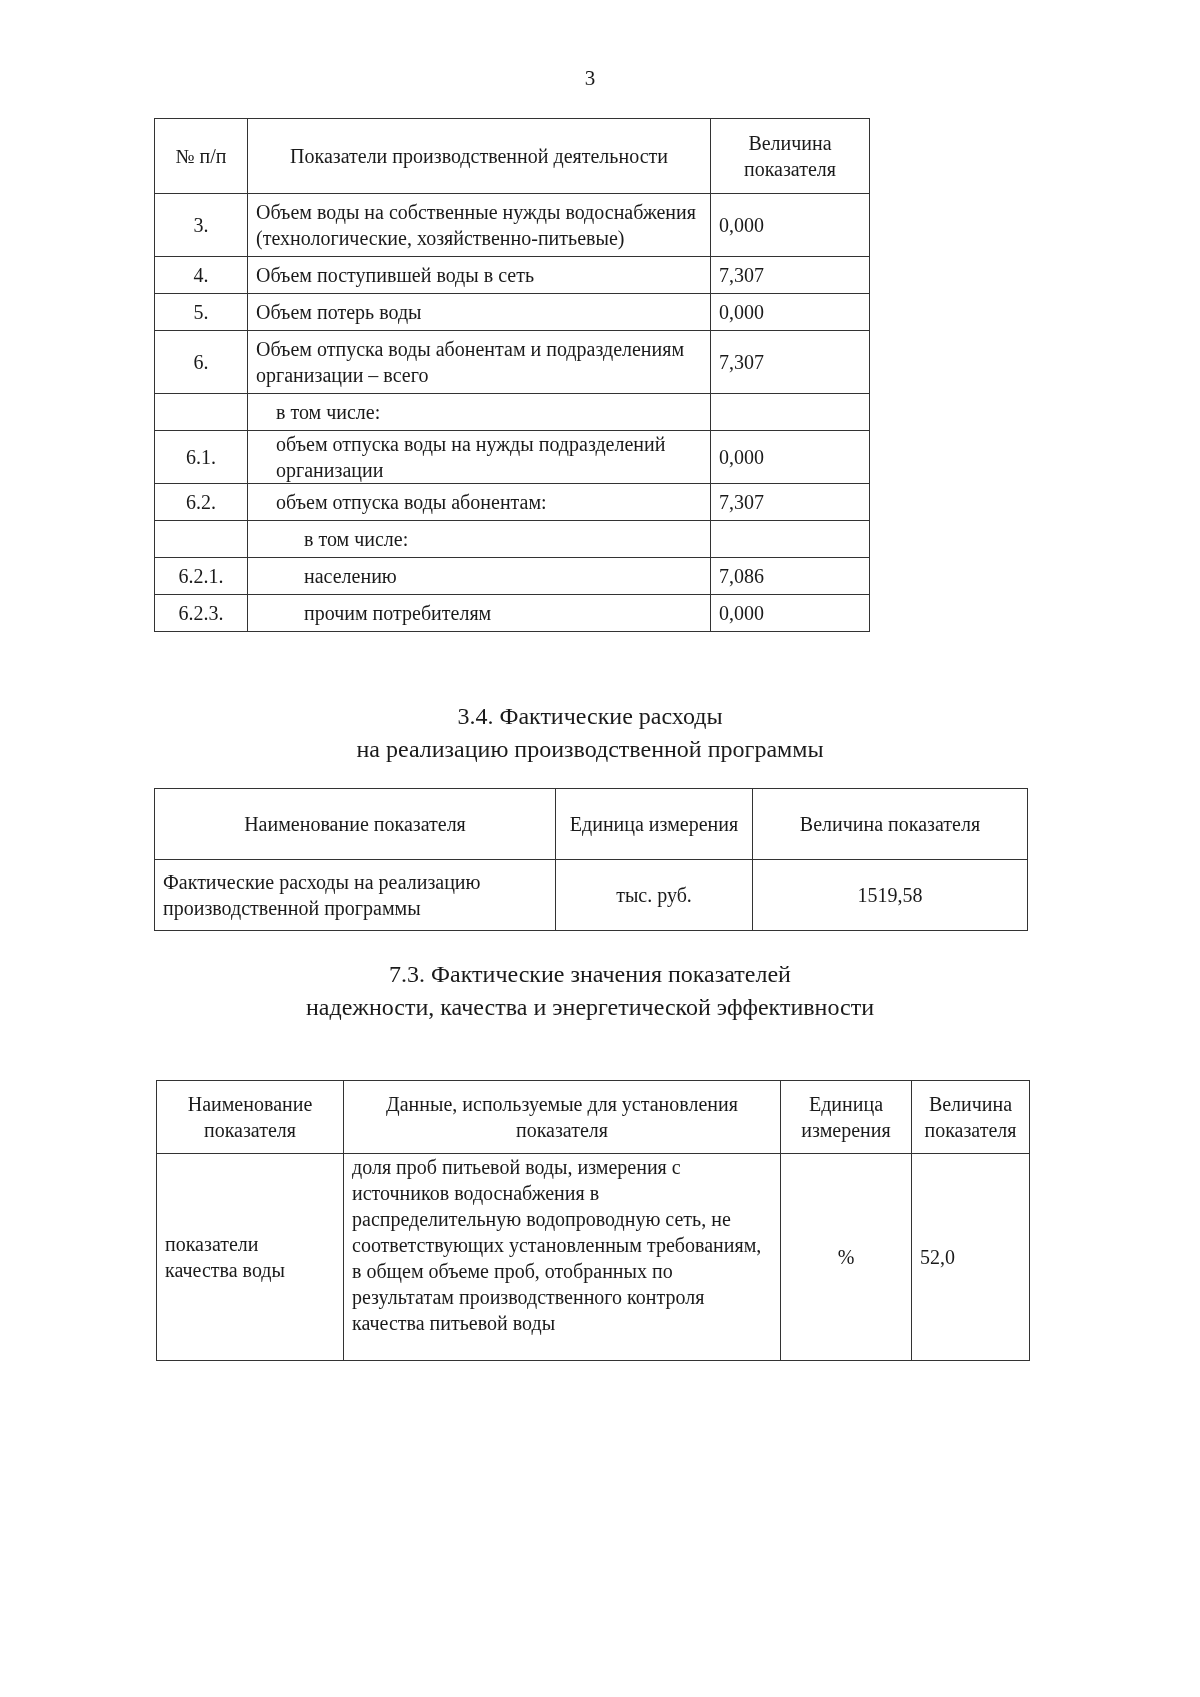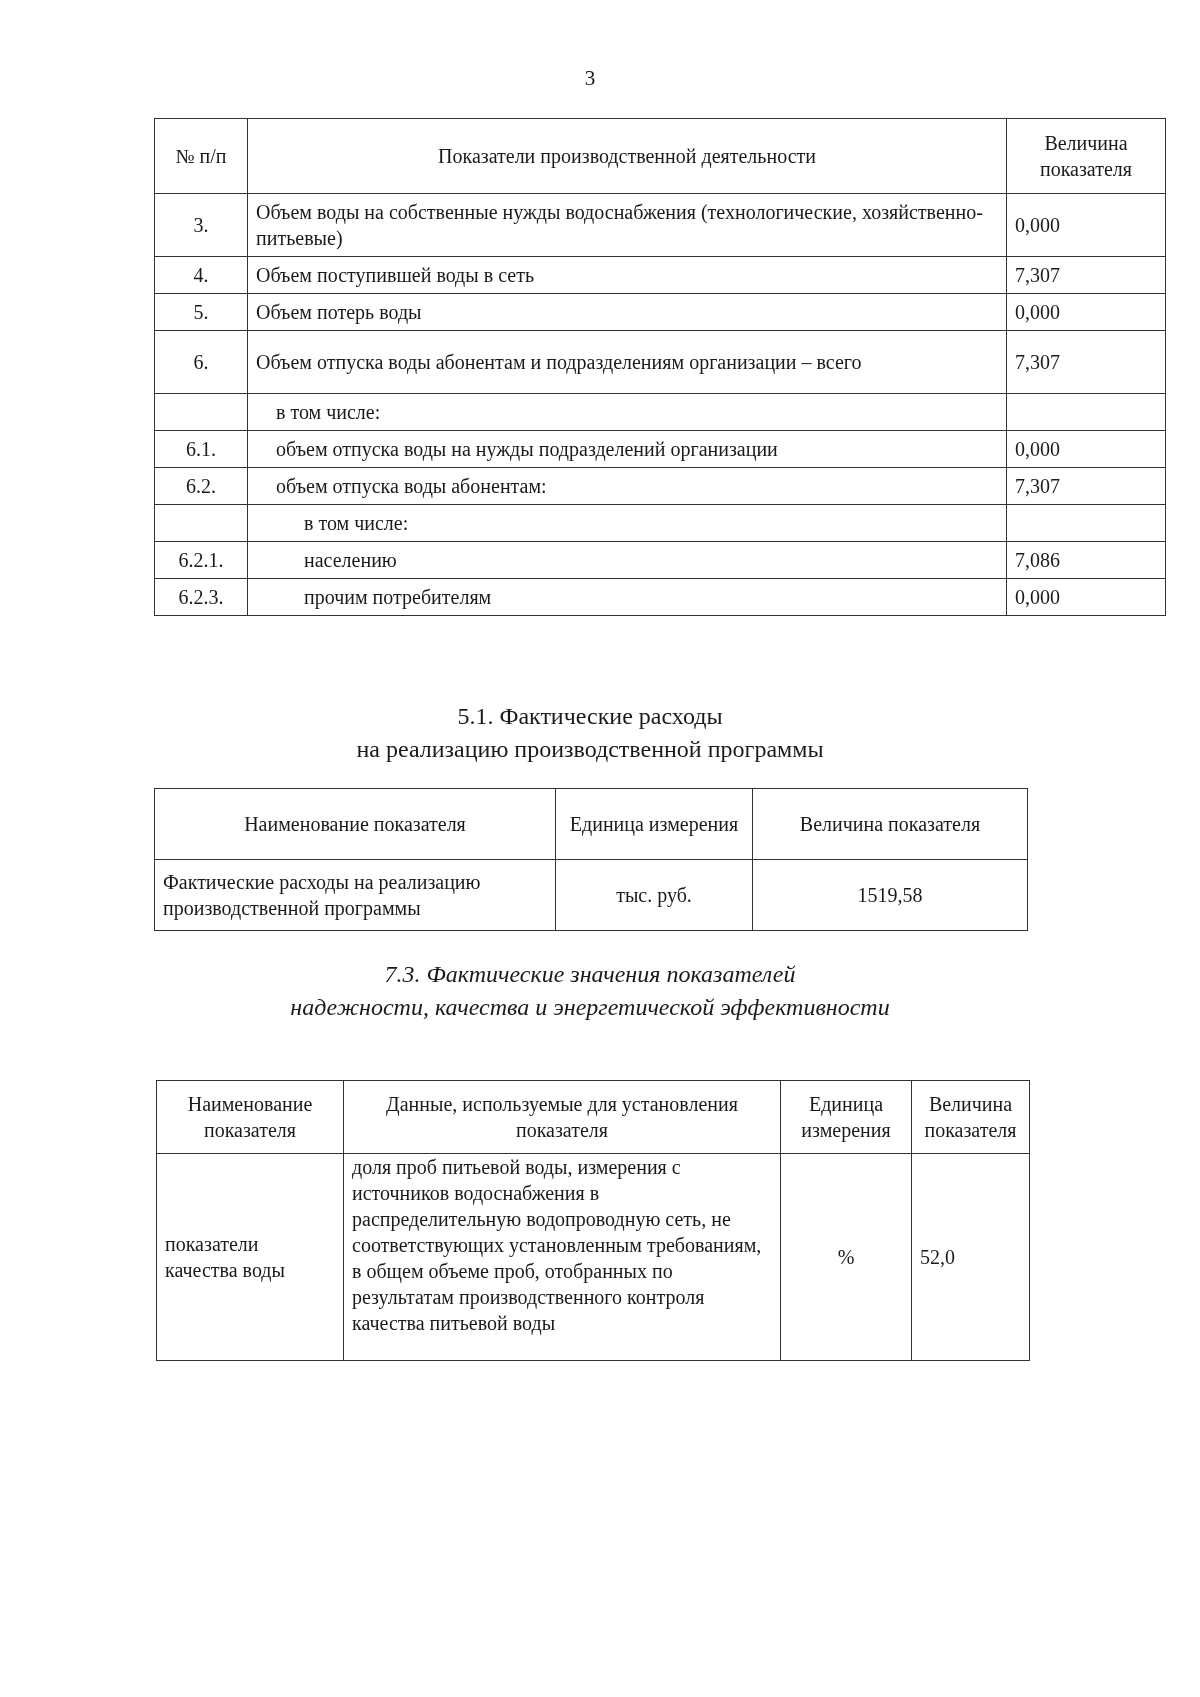--- a/index.html
+++ b/index.html
@@ -3,31 +3,31 @@
 <meta charset="utf-8">
 <style>
   html, body { margin: 0; padding: 0; background: #ffffff; }
   body {
     width: 1200px; height: 1697px; position: relative; overflow: hidden;
     font-family: "Liberation Serif", "DejaVu Serif", serif; color: #1a1a1a;
   }
   .page-number { position: absolute; top: 66px; left: 0; width: 1180px; text-align: center; font-size: 21px; }
   table { border-collapse: collapse; position: absolute; font-size: 20px; }
   td, th { border: 1.5px solid #333; font-weight: normal; padding: 0 8px; line-height: 26px; }
-  .t1 { left: 154px; top: 118px; width: 1012px; }
+  .t1 { left: 154px; top: 118px; width: 716px; }
   .t1 td { height: 36px; }
   .t1 .c-num { width: 76px; text-align: center; }
   .t1 .c-val { width: 142px; text-align: left; }
   .t1 .hdr td { height: 74px; text-align: center; }
   .t1 .tall td { height: 62px; }
   .ind1 { padding-left: 28px !important; }
   .ind2 { padding-left: 56px !important; }
   .heading { position: absolute; left: 0; width: 1180px; text-align: center; font-size: 24px; line-height: 33px; }
   .h72 { top: 700px; }
-  .h73 { top: 958px; font-style: italic; }
+  .h73 { top: 958px; }
   .t2 { left: 154px; top: 788px; width: 874px; }
   .t2 td { height: 70px; }
   .t2 .c1 { width: 384px; }
   .t2 .c2 { width: 180px; text-align: center; }
   .t2 .c3 { text-align: center; }
   .t3 { left: 156px; top: 1080px; width: 874px; }
   .t3 .hdr td { height: 72px; text-align: center; }
   .t3 .c1 { width: 170px; }
   .t3 .c2 { width: 420px; }
   .t3 .c3 { width: 114px; text-align: center; }
@@ -93,21 +93,21 @@
   </tr>
   <tr>
     <td class="c-num">6.2.3.</td>
     <td class="ind2">прочим потребителям</td>
     <td class="c-val">0,000</td>
   </tr>
 </tbody>
   </table>
 
 <div class="heading h72">
-  <div>5.1. Фактические расходы</div>
+  <div>3.4. Фактические расходы</div>
   <div>на реализацию производственной программы</div>
 </div>
 
 <table class="t2">
   <tbody>
       <tr>
     <td class="c1" style="text-align:center">Наименование показателя</td>
     <td class="c2">Единица измерения</td>
     <td class="c3">Величина показателя</td>
   </tr>

